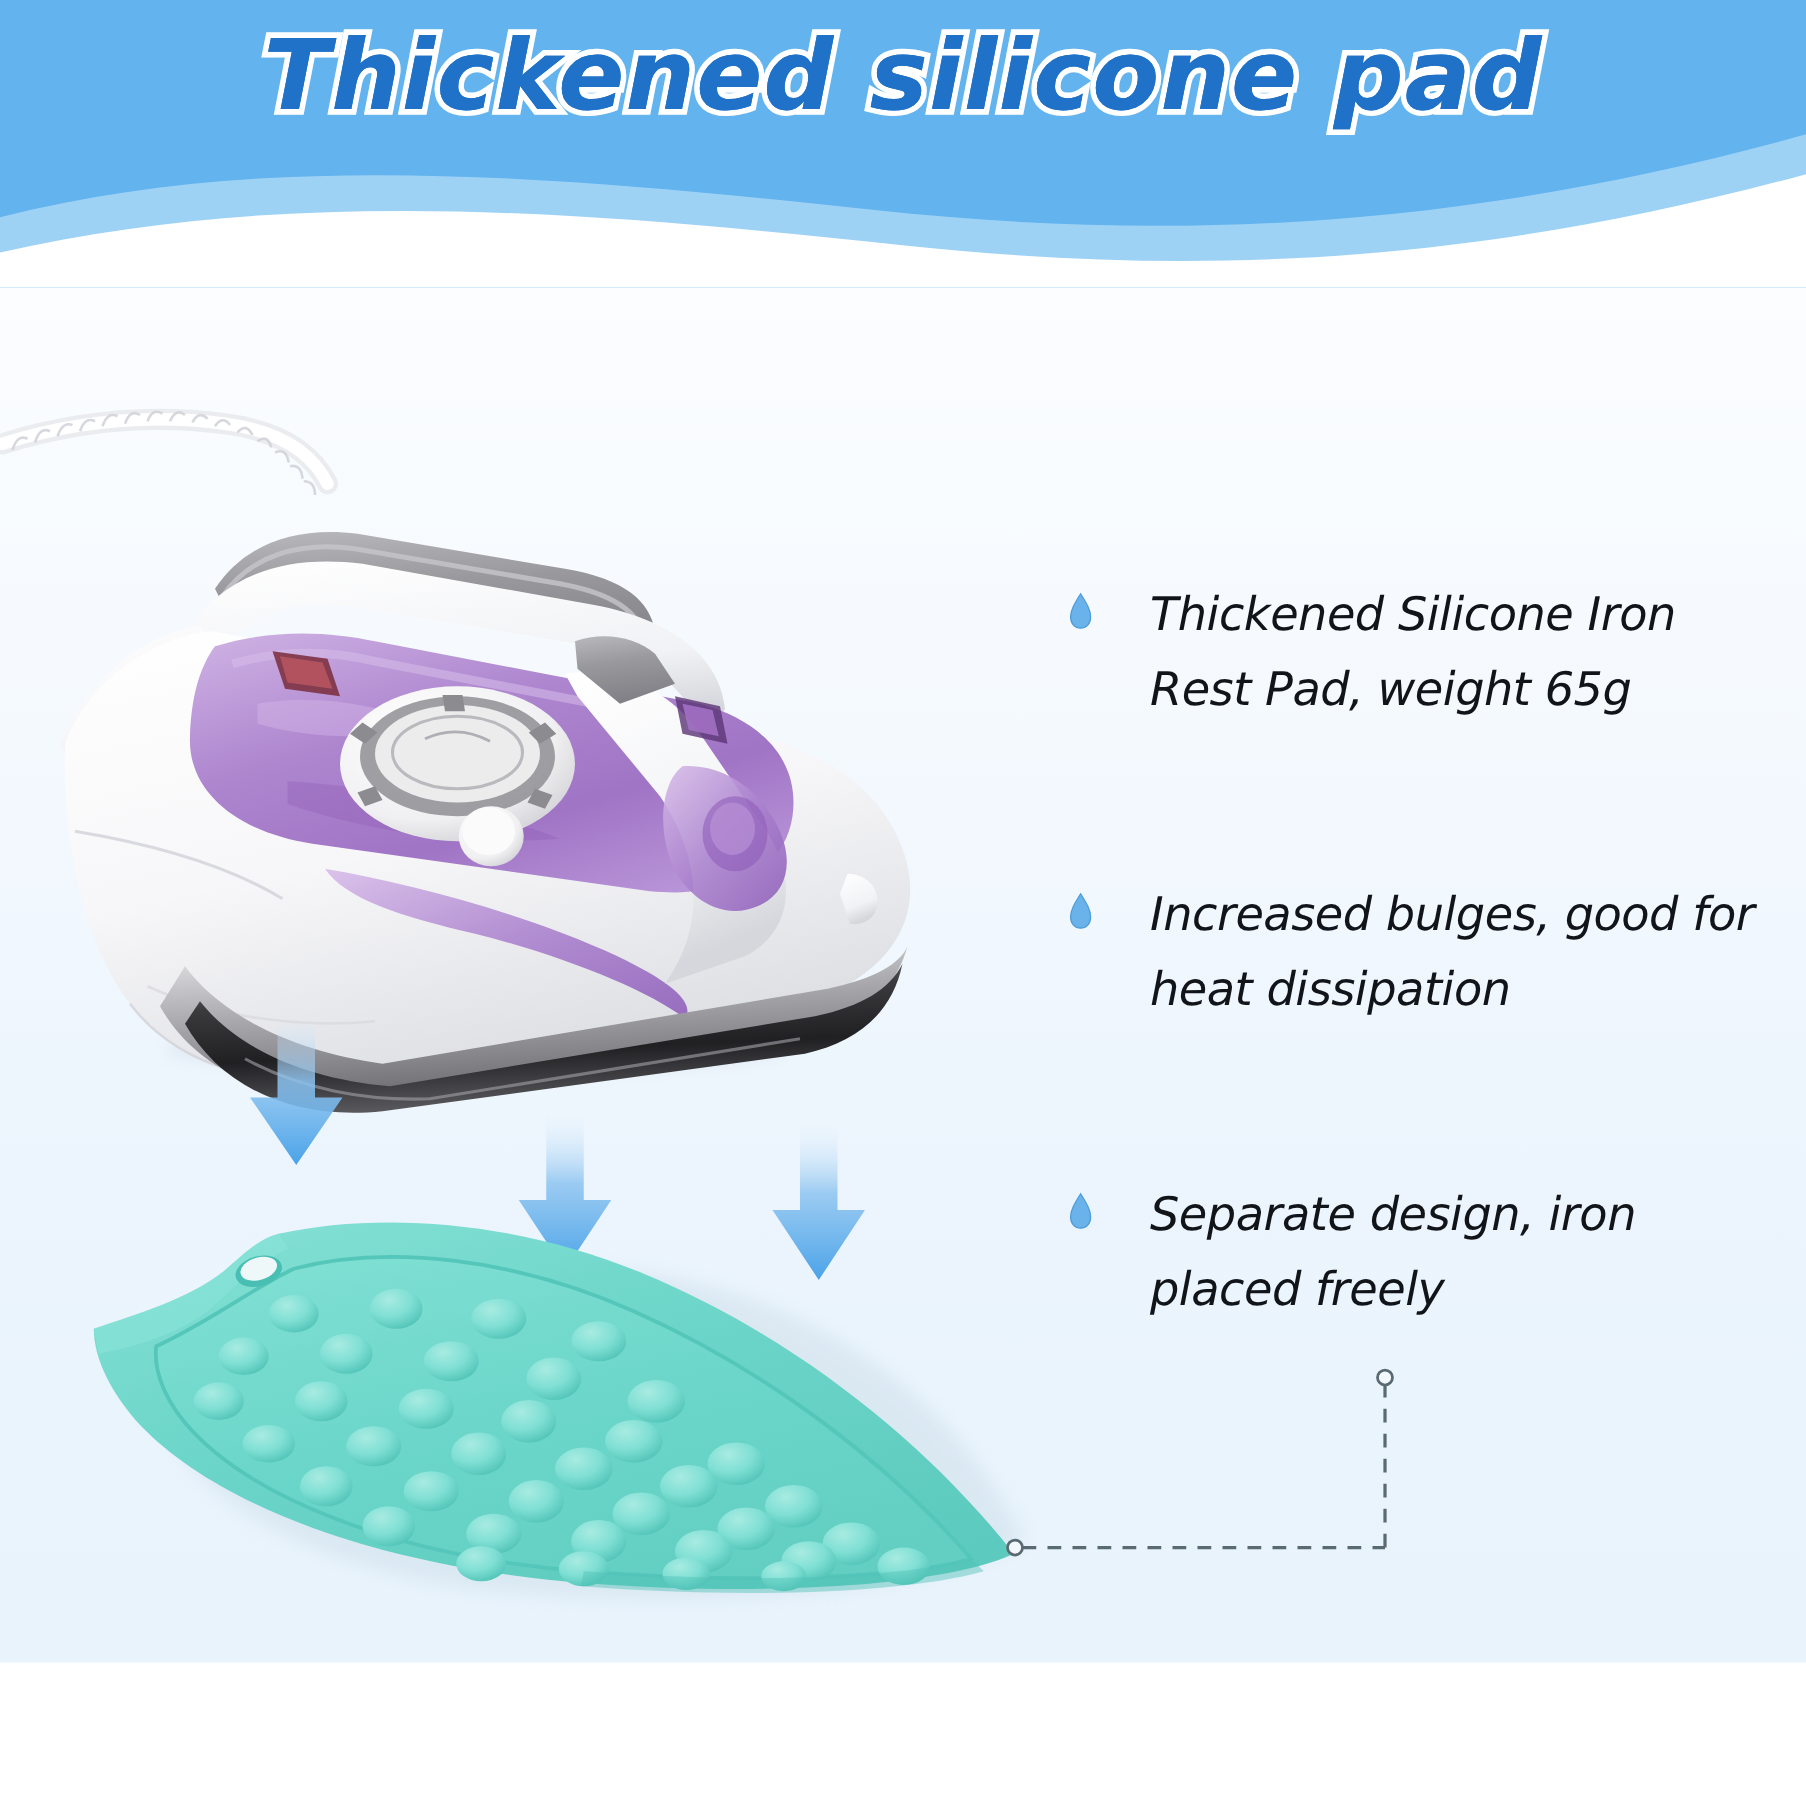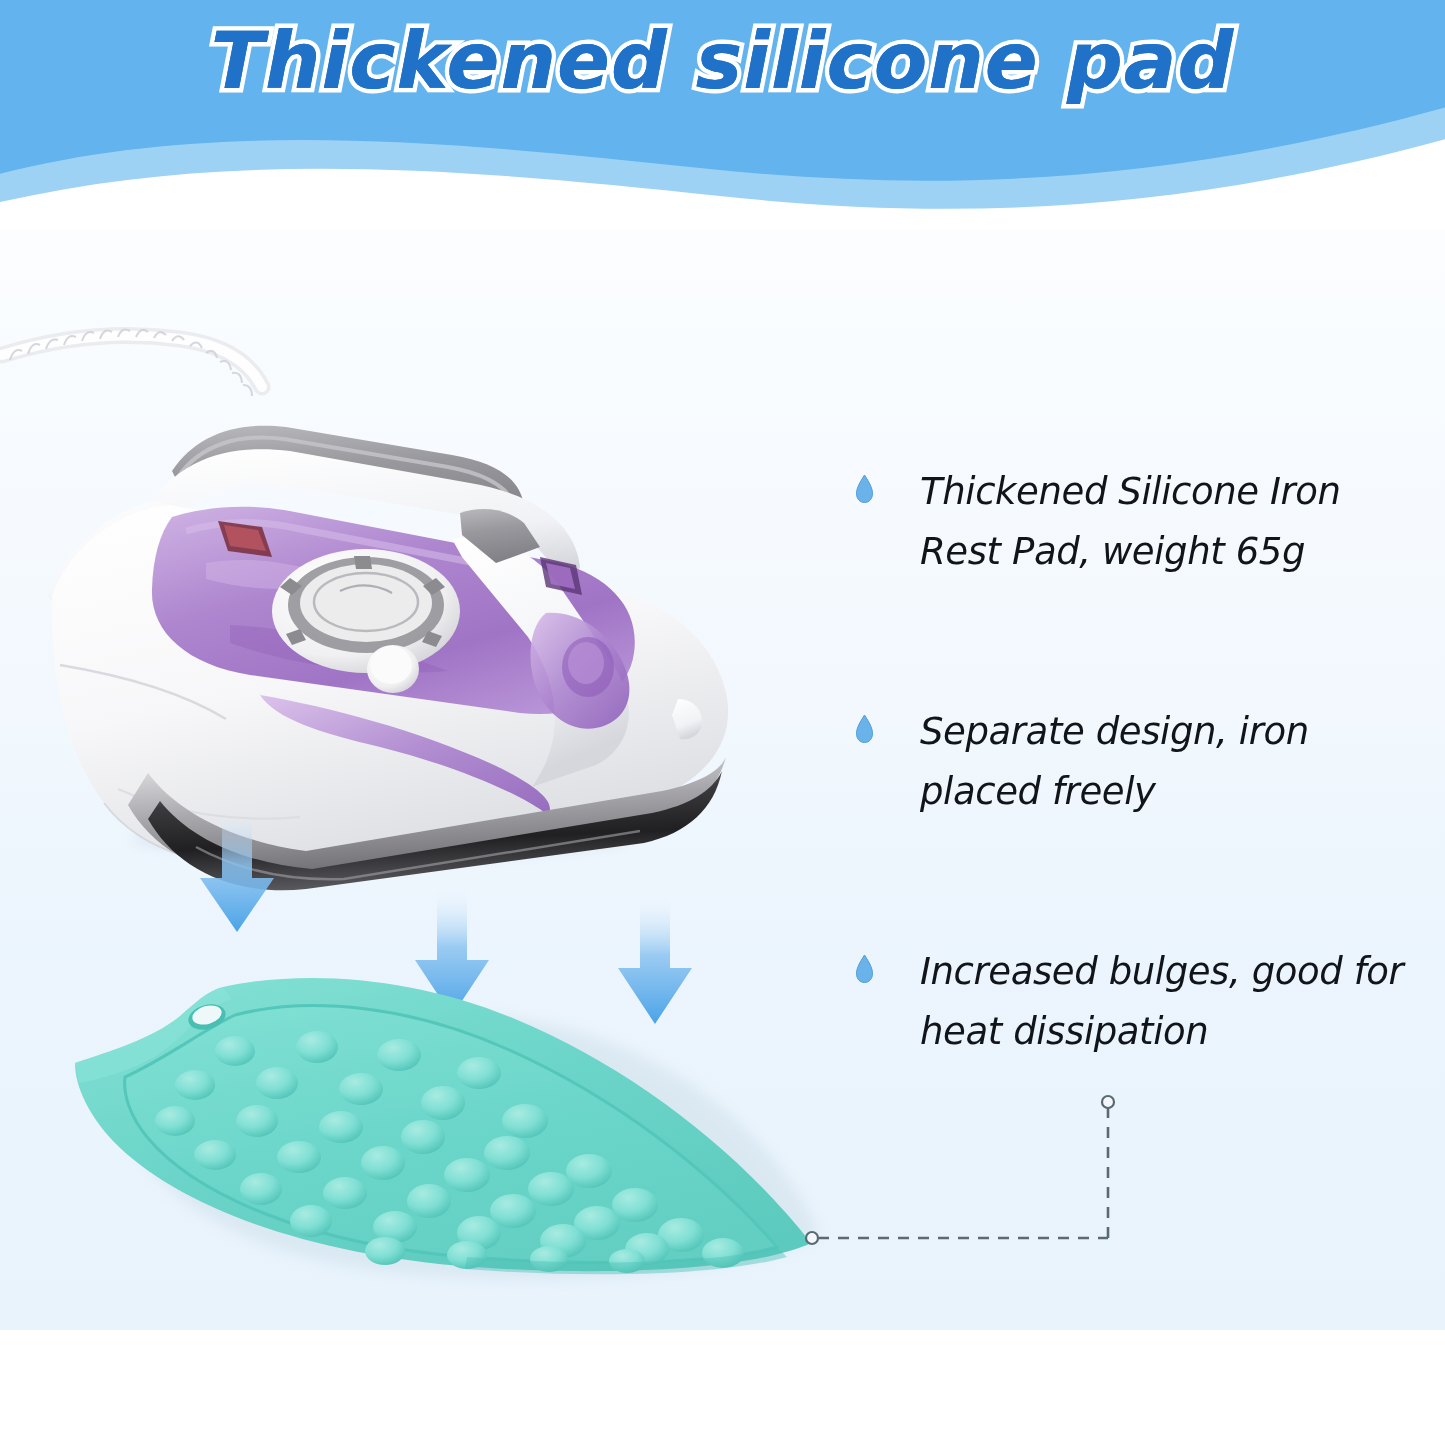--- a/index.html
+++ b/index.html
@@ -386,28 +386,28 @@
       <span class="feature-text">Thickened Silicone Iron Rest Pad, weight 65g</span>
     </div>
 
     <div class="feature">
       <span class="bullet-icon">
         <svg width="19" height="30" viewBox="0 0 19 30">
           <path d="M 9.5 1 C 14.5 9 17.5 14 17.5 19.5 C 17.5 25 14 28.5 9.5 28.5
                    C 5 28.5 1.5 25 1.5 19.5 C 1.5 14 4.5 9 9.5 1 Z" fill="#69b3ea" stroke="#4e9cd8" stroke-width="1"></path>
         </svg>
       </span>
-      <span class="feature-text">Separate design, iron placed freely</span>
+      <span class="feature-text">Increased bulges, good for heat dissipation</span>
     </div>
 
     <div class="feature">
       <span class="bullet-icon">
         <svg width="19" height="30" viewBox="0 0 19 30">
           <path d="M 9.5 1 C 14.5 9 17.5 14 17.5 19.5 C 17.5 25 14 28.5 9.5 28.5
                    C 5 28.5 1.5 25 1.5 19.5 C 1.5 14 4.5 9 9.5 1 Z" fill="#69b3ea" stroke="#4e9cd8" stroke-width="1"></path>
         </svg>
       </span>
-      <span class="feature-text">Increased bulges, good for heat dissipation</span>
+      <span class="feature-text">Separate design, iron placed freely</span>
     </div>
 
   </div>
 
 </div>
 
 </body></html>

